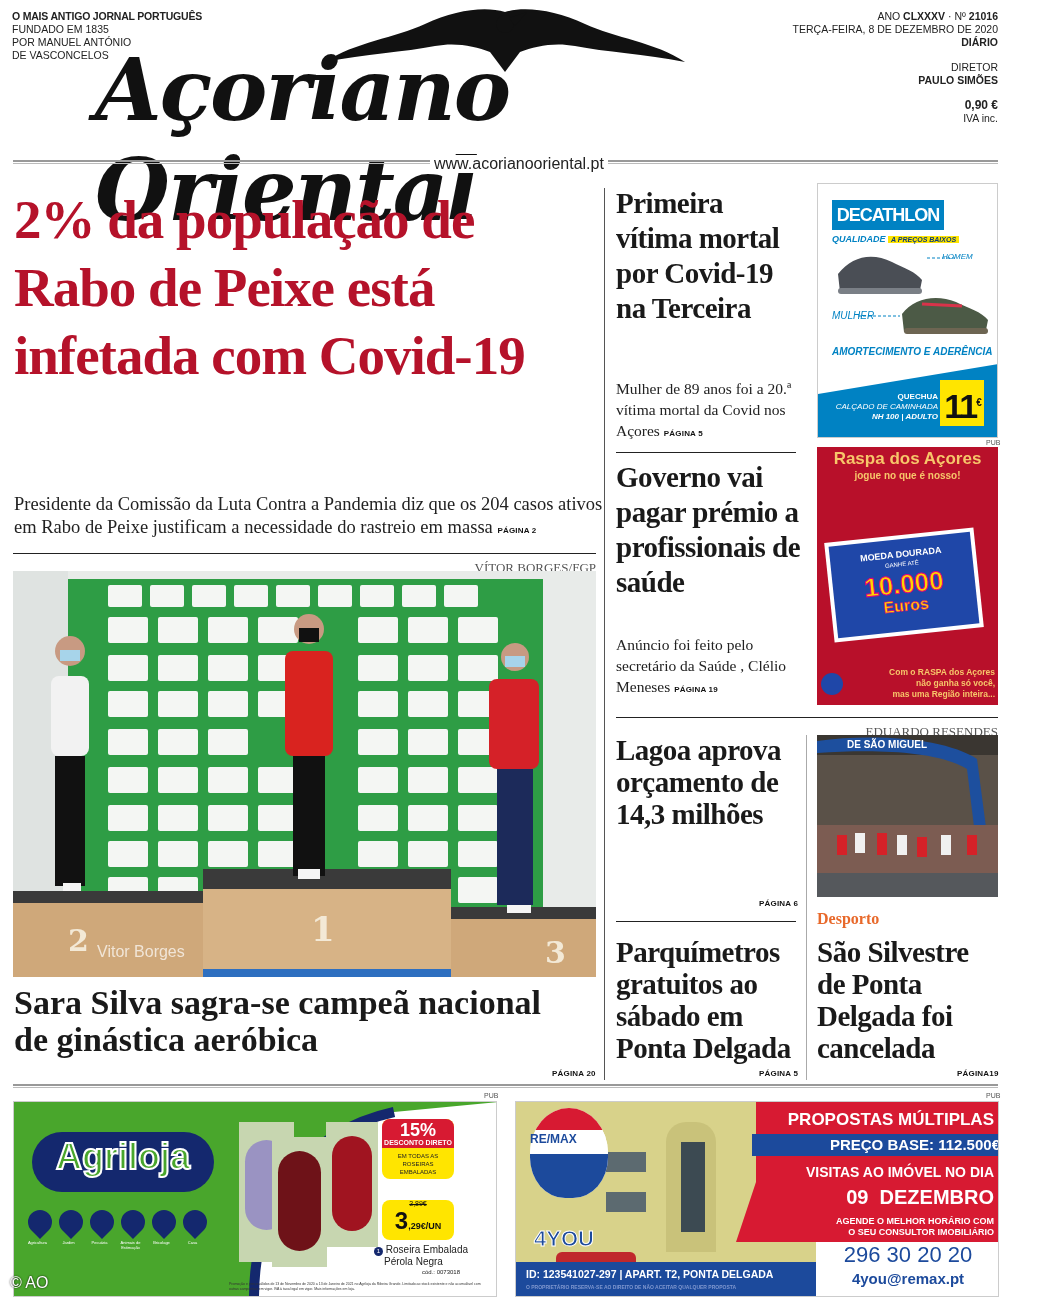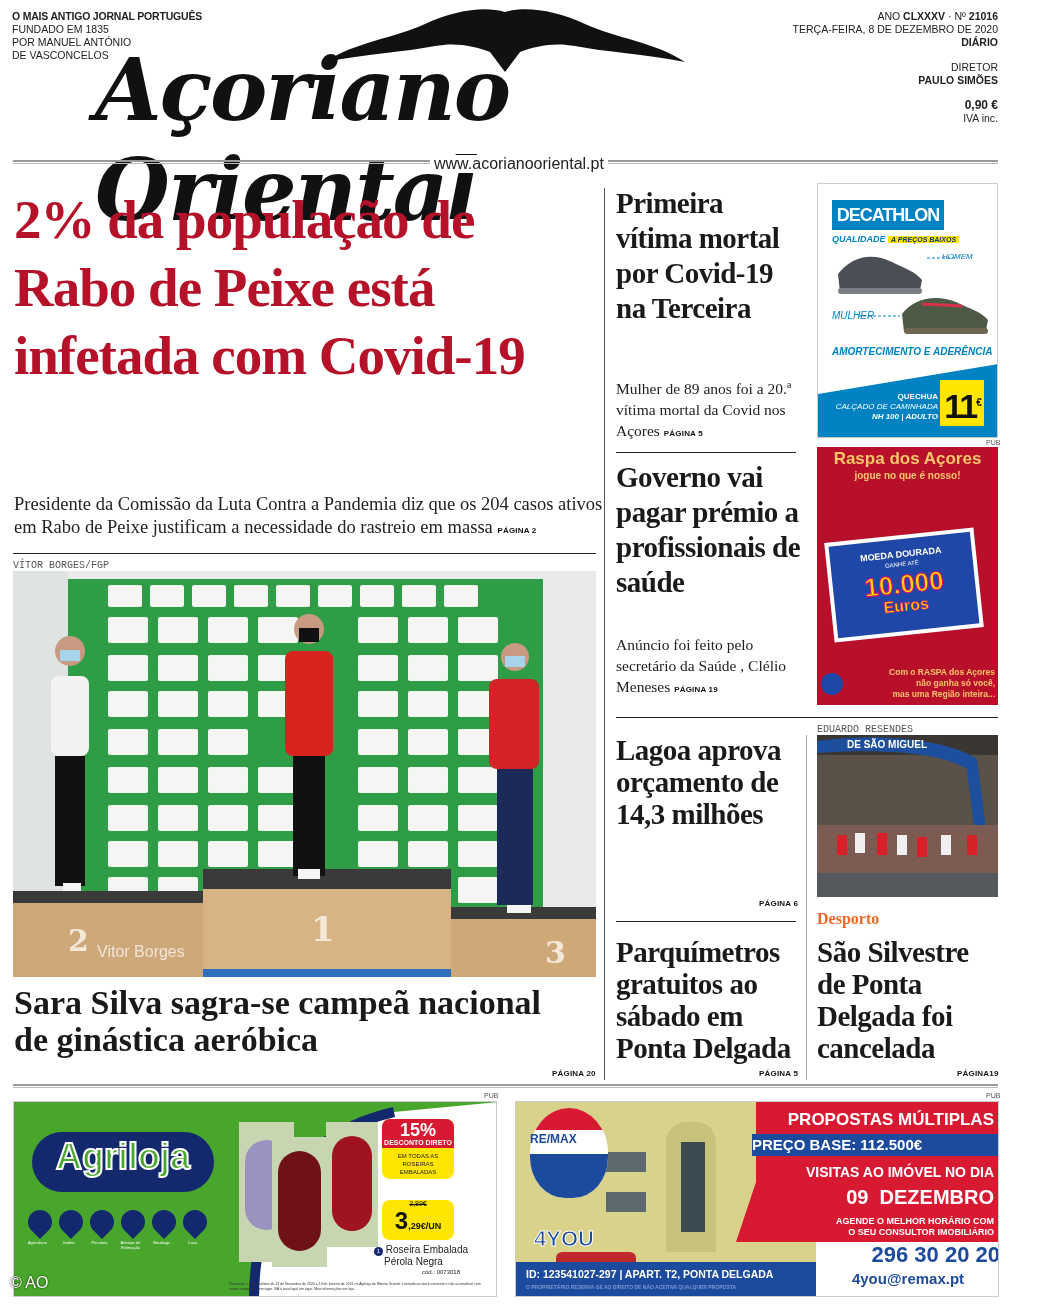--- a/index.html
+++ b/index.html
@@ -12,21 +12,21 @@
 .small-r{right:40px;top:10px;font-family:"Liberation Sans",sans-serif;font-size:10.5px;line-height:13px;text-align:right;color:#222}
 .small-r b{font-weight:700}
 .masthead{left:95px;top:40px;width:820px;height:100px;font-family:"DejaVu Serif",serif;font-size:86px;font-weight:700;font-style:italic;letter-spacing:-2px;color:#111;text-align:left;line-height:100px}
 .eagle{left:295px;top:2px;width:420px;height:80px}
 .rule-dbl{height:4px;border-top:2px solid #999;border-bottom:1px solid #bbb}
 .url{left:430px;top:155px;font-family:Liberation Sans, sans-serif;font-size:16px;color:#222;background:#fff;padding:0 4px}
 .main-head{left:14px;top:186px;width:590px;font-size:55px;line-height:68px;color:#b5122a;font-weight:700;letter-spacing:-1px;font-family:"Liberation Serif",serif}
 .deck{left:14px;top:493px;width:590px;font-family:"Liberation Serif",serif;font-size:18.5px;line-height:23px;color:#222}
 .pg{font-family:"Liberation Sans",sans-serif;font-weight:700;font-size:8px;letter-spacing:0.2px;color:#111}
 .hr{height:2px;background:#222}
-.credit{font-family:Liberation Mono, monospace;font-size:10px;color:#555;}
+.credit{font-family:Liberation Serif, serif;font-size:13px;color:#555;text-align:right}
 .photo{left:13px;top:571px;width:583px;height:406px;overflow:hidden;background:#e9ecea}
 .h2{font-family:"Liberation Serif",serif;font-weight:700;color:#1a1a1a}
 .colhead{font-size:29px;line-height:35px;letter-spacing:-0.5px}
 .coldeck{font-family:"Liberation Serif",serif;font-size:15.5px;line-height:21px;color:#222}
 .vline{width:1px;background:#555}
 .ad-deca{left:817px;top:183px;width:181px;height:255px;background:#fff;border:1px solid #ccc;overflow:hidden}
 .ad-raspa{left:817px;top:447px;width:181px;height:258px;background:#b8102a;overflow:hidden}
 .ad-agri{left:13px;top:1101px;width:484px;height:196px;background:#49a62c;overflow:hidden;border:1px solid #ccc}
 .ad-remax{left:515px;top:1101px;width:484px;height:196px;background:#fff;overflow:hidden;border:1px solid #ccc}
 .run-photo{left:817px;top:735px;width:181px;height:162px;background:#2a2a33;overflow:hidden}
@@ -357,26 +357,26 @@
     <div style="height:22px;background:#d71a32"></div>
       <div style="height:24px;background:#fff"></div>
       <div style="height:44px;background:#1c4a9c"></div>
   </div>
   <div class="abs cond" style="left:14px;top:30px;width:78px;font-size:12px;font-weight:700;color:#1c4a9c">RE/MAX</div>
   <div class="abs cond" style="left:18px;top:124px;font-size:22px;font-weight:700;color:#1c4a9c;-webkit-text-stroke:1px #fff">4YOU</div>
   <svg class="abs" style="left:220px;top:0" width="264" height="196">
       <path d="M20 0 L264 0 L264 140 L0 140 L20 80 Z" fill="#d71a32"></path>
     </svg>
   <div class="abs cond" style="left:246px;top:8px;width:232px;text-align:right;font-size:17px;font-weight:700;color:#fff">PROPOSTAS MÚLTIPLAS</div>
-  <div class="abs cond" style="left:236px;top:32px;width:248px;height:22px;background:#1c4a9c;text-align:left;font-size:15px;font-weight:700;color:#fff;line-height:22px">PREÇO BASE: 112.500€</div>
+  <div class="abs cond" style="left:236px;top:32px;width:248px;height:22px;background:#1c4a9c;text-align:right;font-size:15px;font-weight:700;color:#fff;line-height:22px">PREÇO BASE: 112.500€</div>
   <div class="abs cond" style="left:236px;top:62px;width:242px;text-align:right;font-size:14px;font-weight:700;color:#fff">VISITAS AO IMÓVEL NO DIA</div>
   <div class="abs cond" style="left:236px;top:84px;width:242px;text-align:right;font-size:20px;font-weight:700;color:#fff;white-space:pre">09  DEZEMBRO</div>
   <div class="abs cond" style="left:236px;top:114px;width:242px;text-align:right;font-size:9px;font-weight:700;color:#fff;line-height:11px">
     <div>AGENDE O MELHOR HORÁRIO COM</div>
     <div>O SEU CONSULTOR IMOBILIÁRIO</div>
   </div>
   <div class="abs" style="left:0;top:160px;width:300px;height:36px;background:#1c4a9c"></div>
   <div class="abs cond" style="left:10px;top:166px;font-size:10.5px;font-weight:700;color:#fff">ID: 123541027-297 | APART. T2, PONTA DELGADA</div>
   <div class="abs cond" style="left:10px;top:182px;font-size:5px;color:#7f97cf;font-weight:700">O PROPRIETÁRIO RESERVA-SE AO DIREITO DE NÃO ACEITAR QUALQUER PROPOSTA</div>
   <div class="abs" style="left:300px;top:140px;width:184px;height:56px;background:#fff"></div>
-  <div class="abs cond" style="left:300px;top:140px;width:184px;text-align:right;font-size:22px;font-weight:700;color:#1c4a9c">296 30 20 20</div>
+  <div class="abs cond" style="left:300px;top:140px;width:184px;text-align:center;font-size:22px;font-weight:400;color:#1c4a9c">296 30 20 20</div>
   <div class="abs cond" style="left:300px;top:168px;width:184px;text-align:center;font-size:15px;font-weight:700;color:#1c4a9c">4you@remax.pt</div>
 </div>
 
 </body></html>

